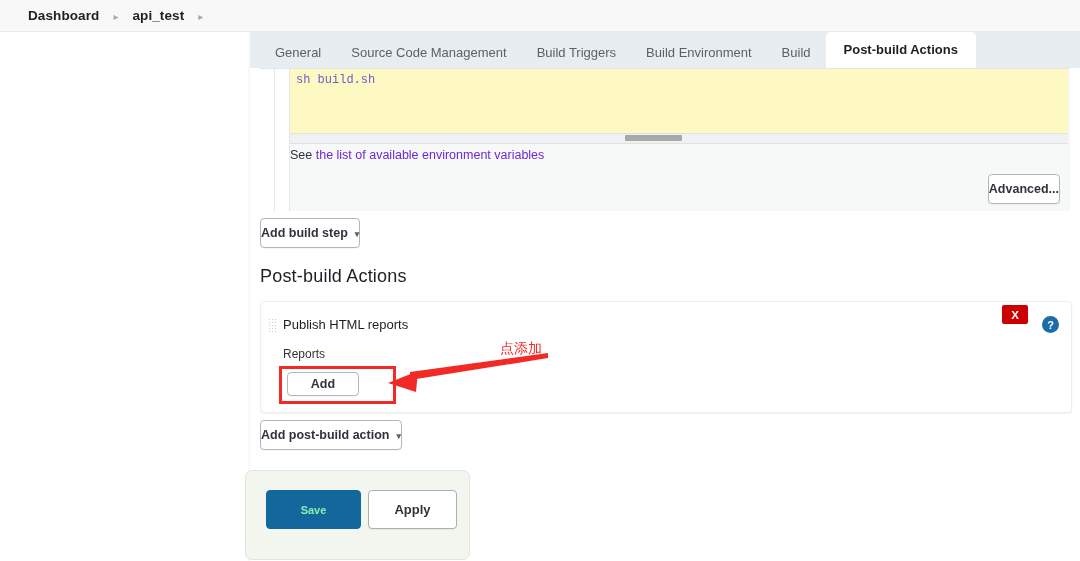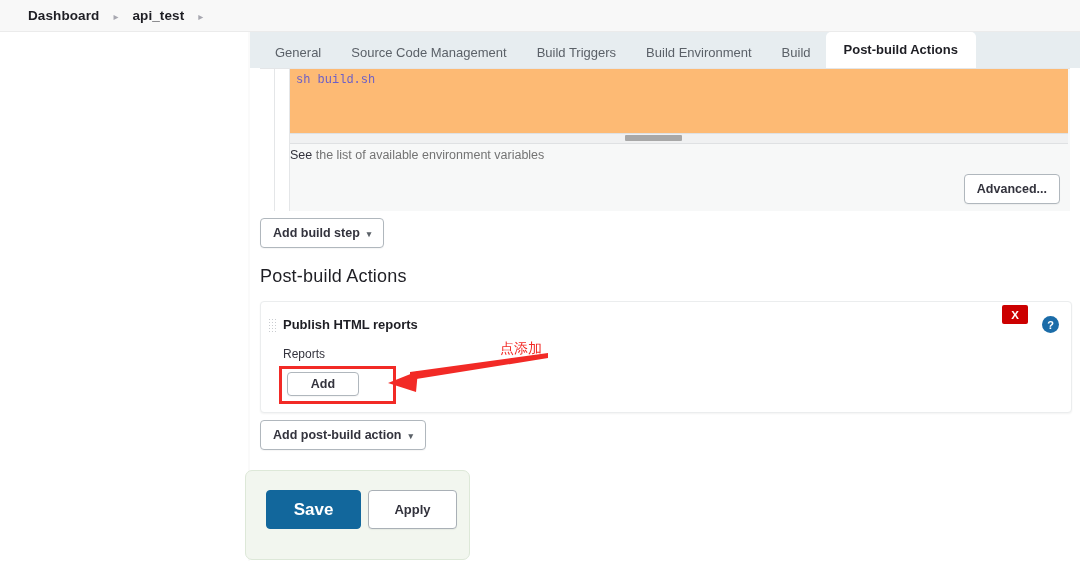--- a/index.html
+++ b/index.html
@@ -107,21 +107,21 @@
   #editor-gutter-b {
     position: absolute; left: 15px; top: 0;
     width: 14px; height: 142px;
     background: #ffffff;
     border-right: 1px solid #e4e6e8;
   }
   #code-area {
     position: absolute;
     left: 30px; top: 0;
     width: 778px; height: 71px;
-    background: #fdba74;
+    background: #fef9c3;
   }
   #code-line {
     font-family: "Liberation Mono", monospace;
     font-size: 12px;
     color: #6b5fc7;
     padding: 4px 0 0 6px;
     white-space: pre;
   }
   #editor-scroll-track {
     position: absolute;
@@ -138,41 +138,41 @@
     background: #a8a8a8;
     border-radius: 1px;
   }
   #env-hint {
     position: absolute;
     left: 30px; top: 79px;
     font-size: 12.5px;
     color: #33333d;
   }
   #env-hint a {
-    color: #737373;
+    color: #6d28d9;
     text-decoration: none;
   }
   #advanced-row {
     position: absolute;
     left: 30px; top: 105px;
     width: 770px;
     display: flex;
     justify-content: flex-end;
   }
 
   
   .jbtn {
     font-family: "Liberation Sans", sans-serif;
     font-size: 12.5px;
     font-weight: bold;
     color: #33333d;
     background: #ffffff;
     border: 1px solid #b0b7bd;
     border-radius: 4px;
-    padding: 7px 12px;
+    padding: 7px 0;
     cursor: pointer;
     box-shadow: 0 1px 1px rgba(0,0,0,.04);
     white-space: nowrap;
     display: inline-flex;
     align-items: center;
     gap: 7px;
   }
   .caret {
     font-size: 9px;
     color: #5b6168;
@@ -209,21 +209,21 @@
     width: 8px; height: 16px;
     background-image:
       radial-gradient(#c9ccd0 45%, transparent 46%);
     background-size: 3px 3px;
     cursor: move;
   }
   #publish-title {
     position: absolute;
     left: 22px; top: 15px;
     font-size: 13px;
-    font-weight: bold;
+    font-weight: normal;
     color: #1e1e24;
   }
   #delete-x {
     position: absolute;
     right: 43px; top: 3px;
     width: 26px; height: 19px;
     background: #cc0000;
     color: #ffffff;
     font-size: 11.5px;
     font-weight: bold;
@@ -281,24 +281,24 @@
     background: #f2f6ef;
     border: 1px solid #dde8d8;
     border-radius: 7px;
     box-sizing: border-box;
   }
   #save-btn {
     position: absolute;
     left: 20px; top: 19px;
     width: 93px; height: 37px;
     background: #12679c;
-    color: #ffffff;
+    color: #86efac;
     border: 1px solid #12679c;
     border-radius: 4px;
-    font-size: 17px;
+    font-size: 11px;
     font-weight: bold;
     display: flex;
     align-items: center;
     justify-content: center;
     cursor: pointer;
   }
   #apply-btn {
     position: absolute;
     left: 122px; top: 19px;
     width: 87px; height: 37px;

